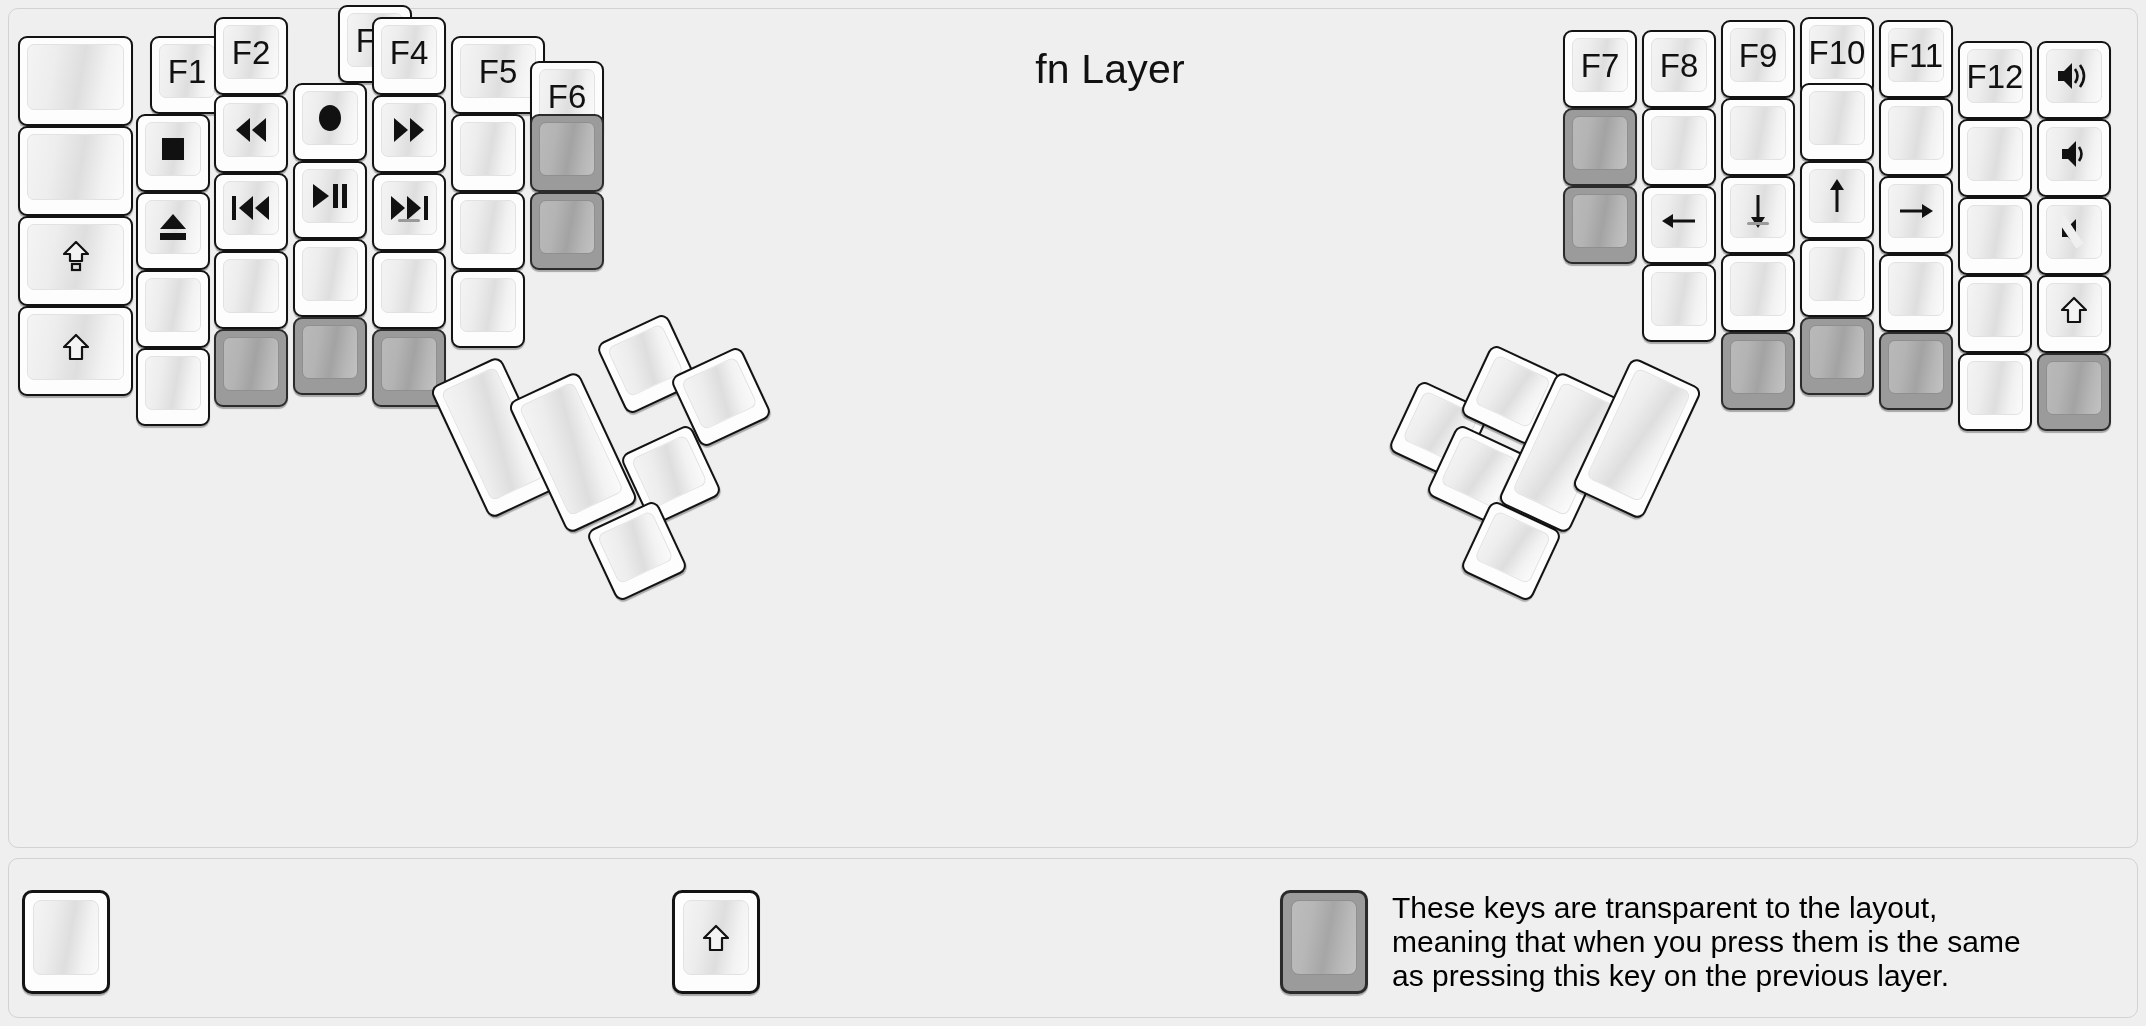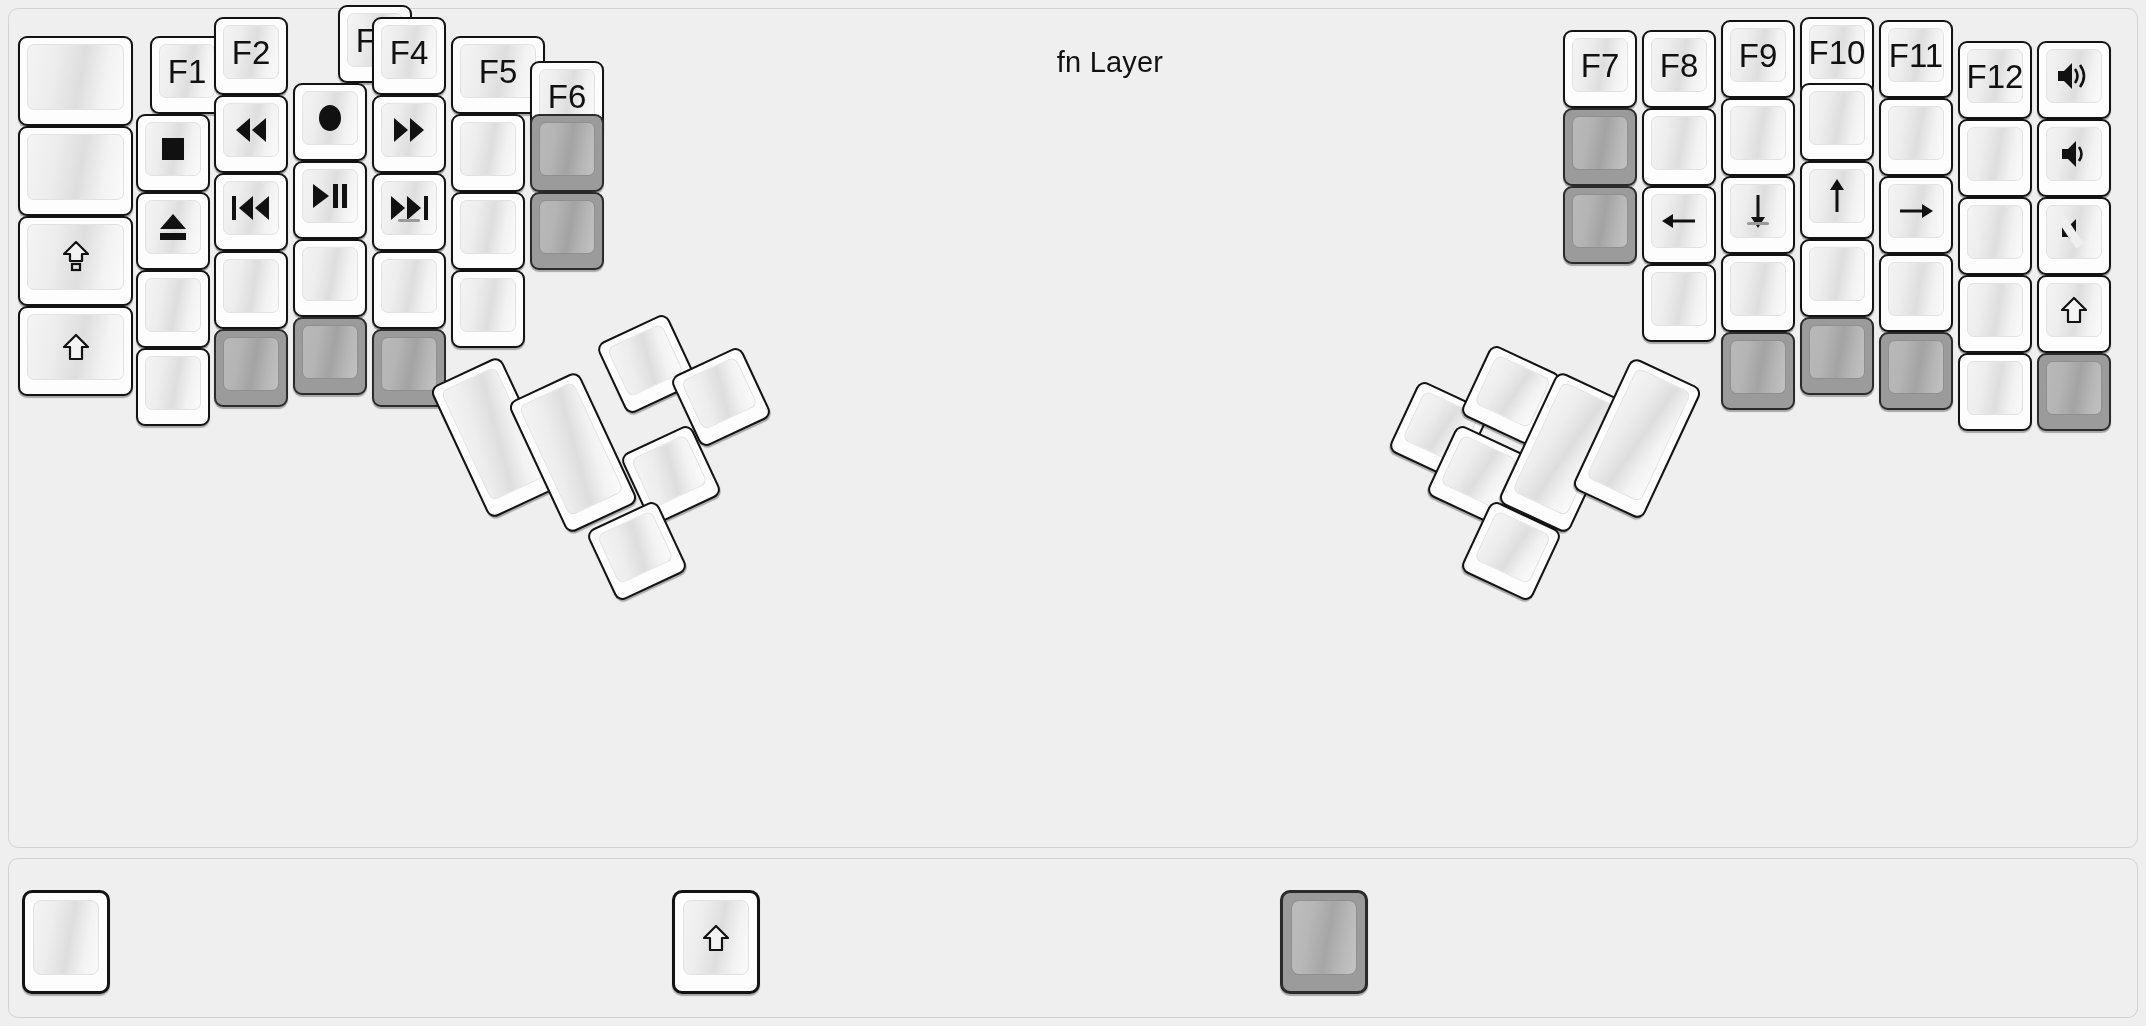--- a/index.html
+++ b/index.html
@@ -18,21 +18,21 @@
     border:1px solid #d2d2d2;
     border-radius:10px;
     box-sizing:border-box;
   }
   #board-panel{left:8px;top:8px;width:2130px;height:840px;}
   #legend-panel{left:8px;top:858px;width:2130px;height:160px;}
 
   #page-title{
     position:absolute;left:960px;top:46px;width:300px;
     text-align:center;
-    font-size:29px;color:#111;letter-spacing:.2px;
+    font-size:41px;color:#111;letter-spacing:.2px;
     white-space:nowrap;
   }
 
   
   .key{
     position:absolute;
     box-sizing:border-box;
     border:2.5px solid #131313;
     border-radius:9px;
     background:#fdfdfd;
@@ -592,16 +592,19 @@
                 <polygon points="13,2 25,14 19,14 19,26 7,26 7,14 1,14" fill="#f3f3f3" stroke="#111" stroke-width="2.2" stroke-linejoin="round"></polygon>
               </svg>
             </span>
           </div>
         </div>
       </div>
       <div class="legend-item" style="left: 1280px; top: 878px; height: 128px;">
         <div class="legend-key trans">
           <div class="top"></div>
         </div>
+        <div class="legend-text">These keys are transparent to the layout,
+meaning that when you press them is the same
+as pressing this key on the previous layer.</div>
       </div>
     </div>
 
 </div>
 
 </body></html>

